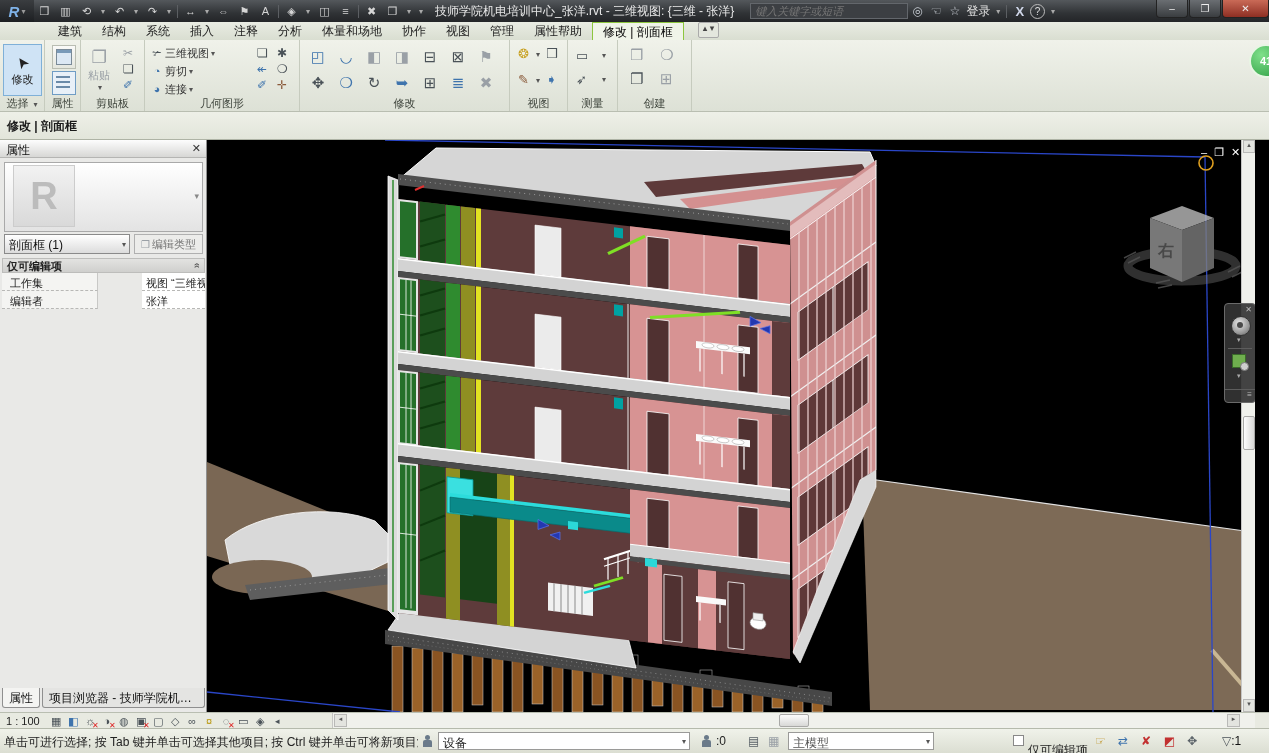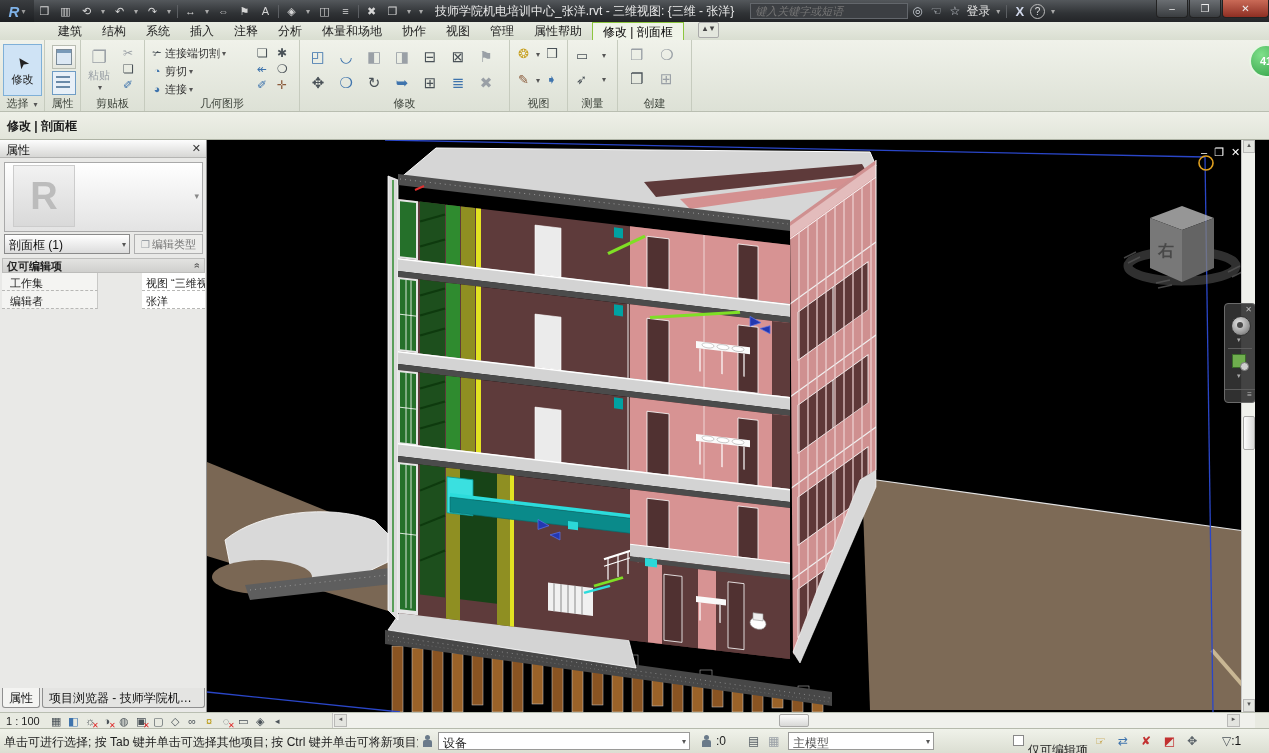--- a/index.html
+++ b/index.html
@@ -242,21 +242,21 @@
       </div>
       <span class="ic gray" style="position:absolute;left:42px;top:6px;font-size:12px;">✂</span>
       <span class="ic" style="position:absolute;left:42px;top:22px;font-size:12px;">❏</span>
       <span class="ic blue" style="position:absolute;left:42px;top:38px;font-size:12px;">✐</span>
       <div class="plabel">剪贴板</div>
     </div>
 
     <div class="panel" style="width:155px;">
       <div class="geo-row" style="position:absolute;left:4px;top:4px;">
         <span class="ic">✃</span>
-        <span>连接端切割</span>
+        <span>三维视图</span>
           <span class="dd">▾</span>
       </div>
       <div class="geo-row" style="position:absolute;left:4px;top:22px;">
         <span class="ic blue">◔</span>
         <span>剪切</span>
           <span class="dd">▾</span>
       </div>
       <div class="geo-row" style="position:absolute;left:4px;top:40px;">
         <span class="ic blue">◕</span>
         <span>连接</span>

